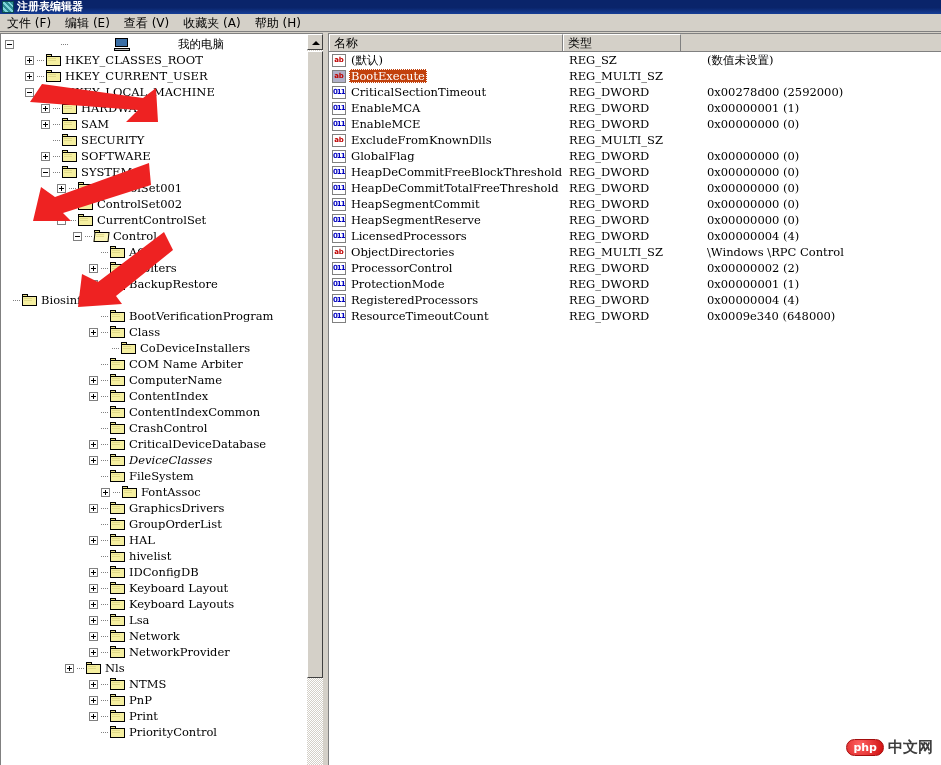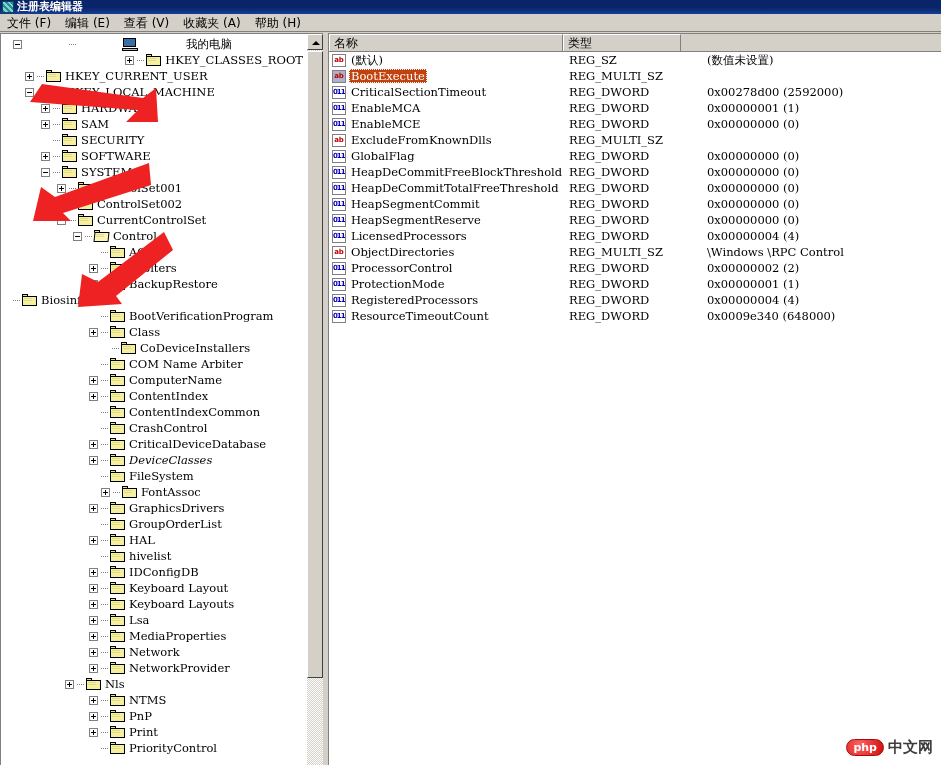--- a/index.html
+++ b/index.html
@@ -275,30 +275,30 @@
   <div id="menubar">
       <div class="menu-item">文件 (F)</div>
       <div class="menu-item">编辑 (E)</div>
       <div class="menu-item">查看 (V)</div>
       <div class="menu-item">收藏夹 (A)</div>
       <div class="menu-item">帮助 (H)</div>
     </div>
 
   <div id="tree-pane">
     <div id="tree-inner">
-        <div class="tnode" style="padding-left: 12px; gap: 44px;">
+        <div class="tnode" style="padding-left: 4px; gap: 44px;">
           <span class="expander "></span>
           <span class="dots"></span>
           <span class="pc-icon">
             <span class="screen"></span>
             <span class="base"></span>
           </span>
           <span class="tlabel">我的电脑</span>
         </div>
-        <div class="tnode" style="padding-left: 24px; justify-content: flex-end;">
+        <div class="tnode" style="padding-left: 24px;">
           <span class="expander plus"></span>
           <span class="dots"></span>
           <span class="folder">
             <span class="tab"></span>
             <span class="body"></span>
           </span>
           <span class="tlabel">HKEY_CLASSES_ROOT</span>
         </div>
         <div class="tnode" style="padding-left: 24px;">
           <span class="expander plus"></span>
@@ -607,29 +607,20 @@
           <span class="tlabel">Keyboard Layouts</span>
         </div>
         <div class="tnode" style="padding-left: 88px;">
           <span class="expander plus"></span>
           <span class="dots"></span>
           <span class="folder">
             <span class="tab"></span>
             <span class="body"></span>
           </span>
           <span class="tlabel">Lsa</span>
-        </div>
-        <div class="tnode" style="padding-left: 88px;">
-          <span class="expander plus"></span>
-          <span class="dots"></span>
-          <span class="folder">
-            <span class="tab"></span>
-            <span class="body"></span>
-          </span>
-          <span class="tlabel">MediaProperties</span>
         </div>
         <div class="tnode" style="padding-left: 88px;">
           <span class="expander plus"></span>
           <span class="dots"></span>
           <span class="folder">
             <span class="tab"></span>
             <span class="body"></span>
           </span>
           <span class="tlabel">Network</span>
         </div>

